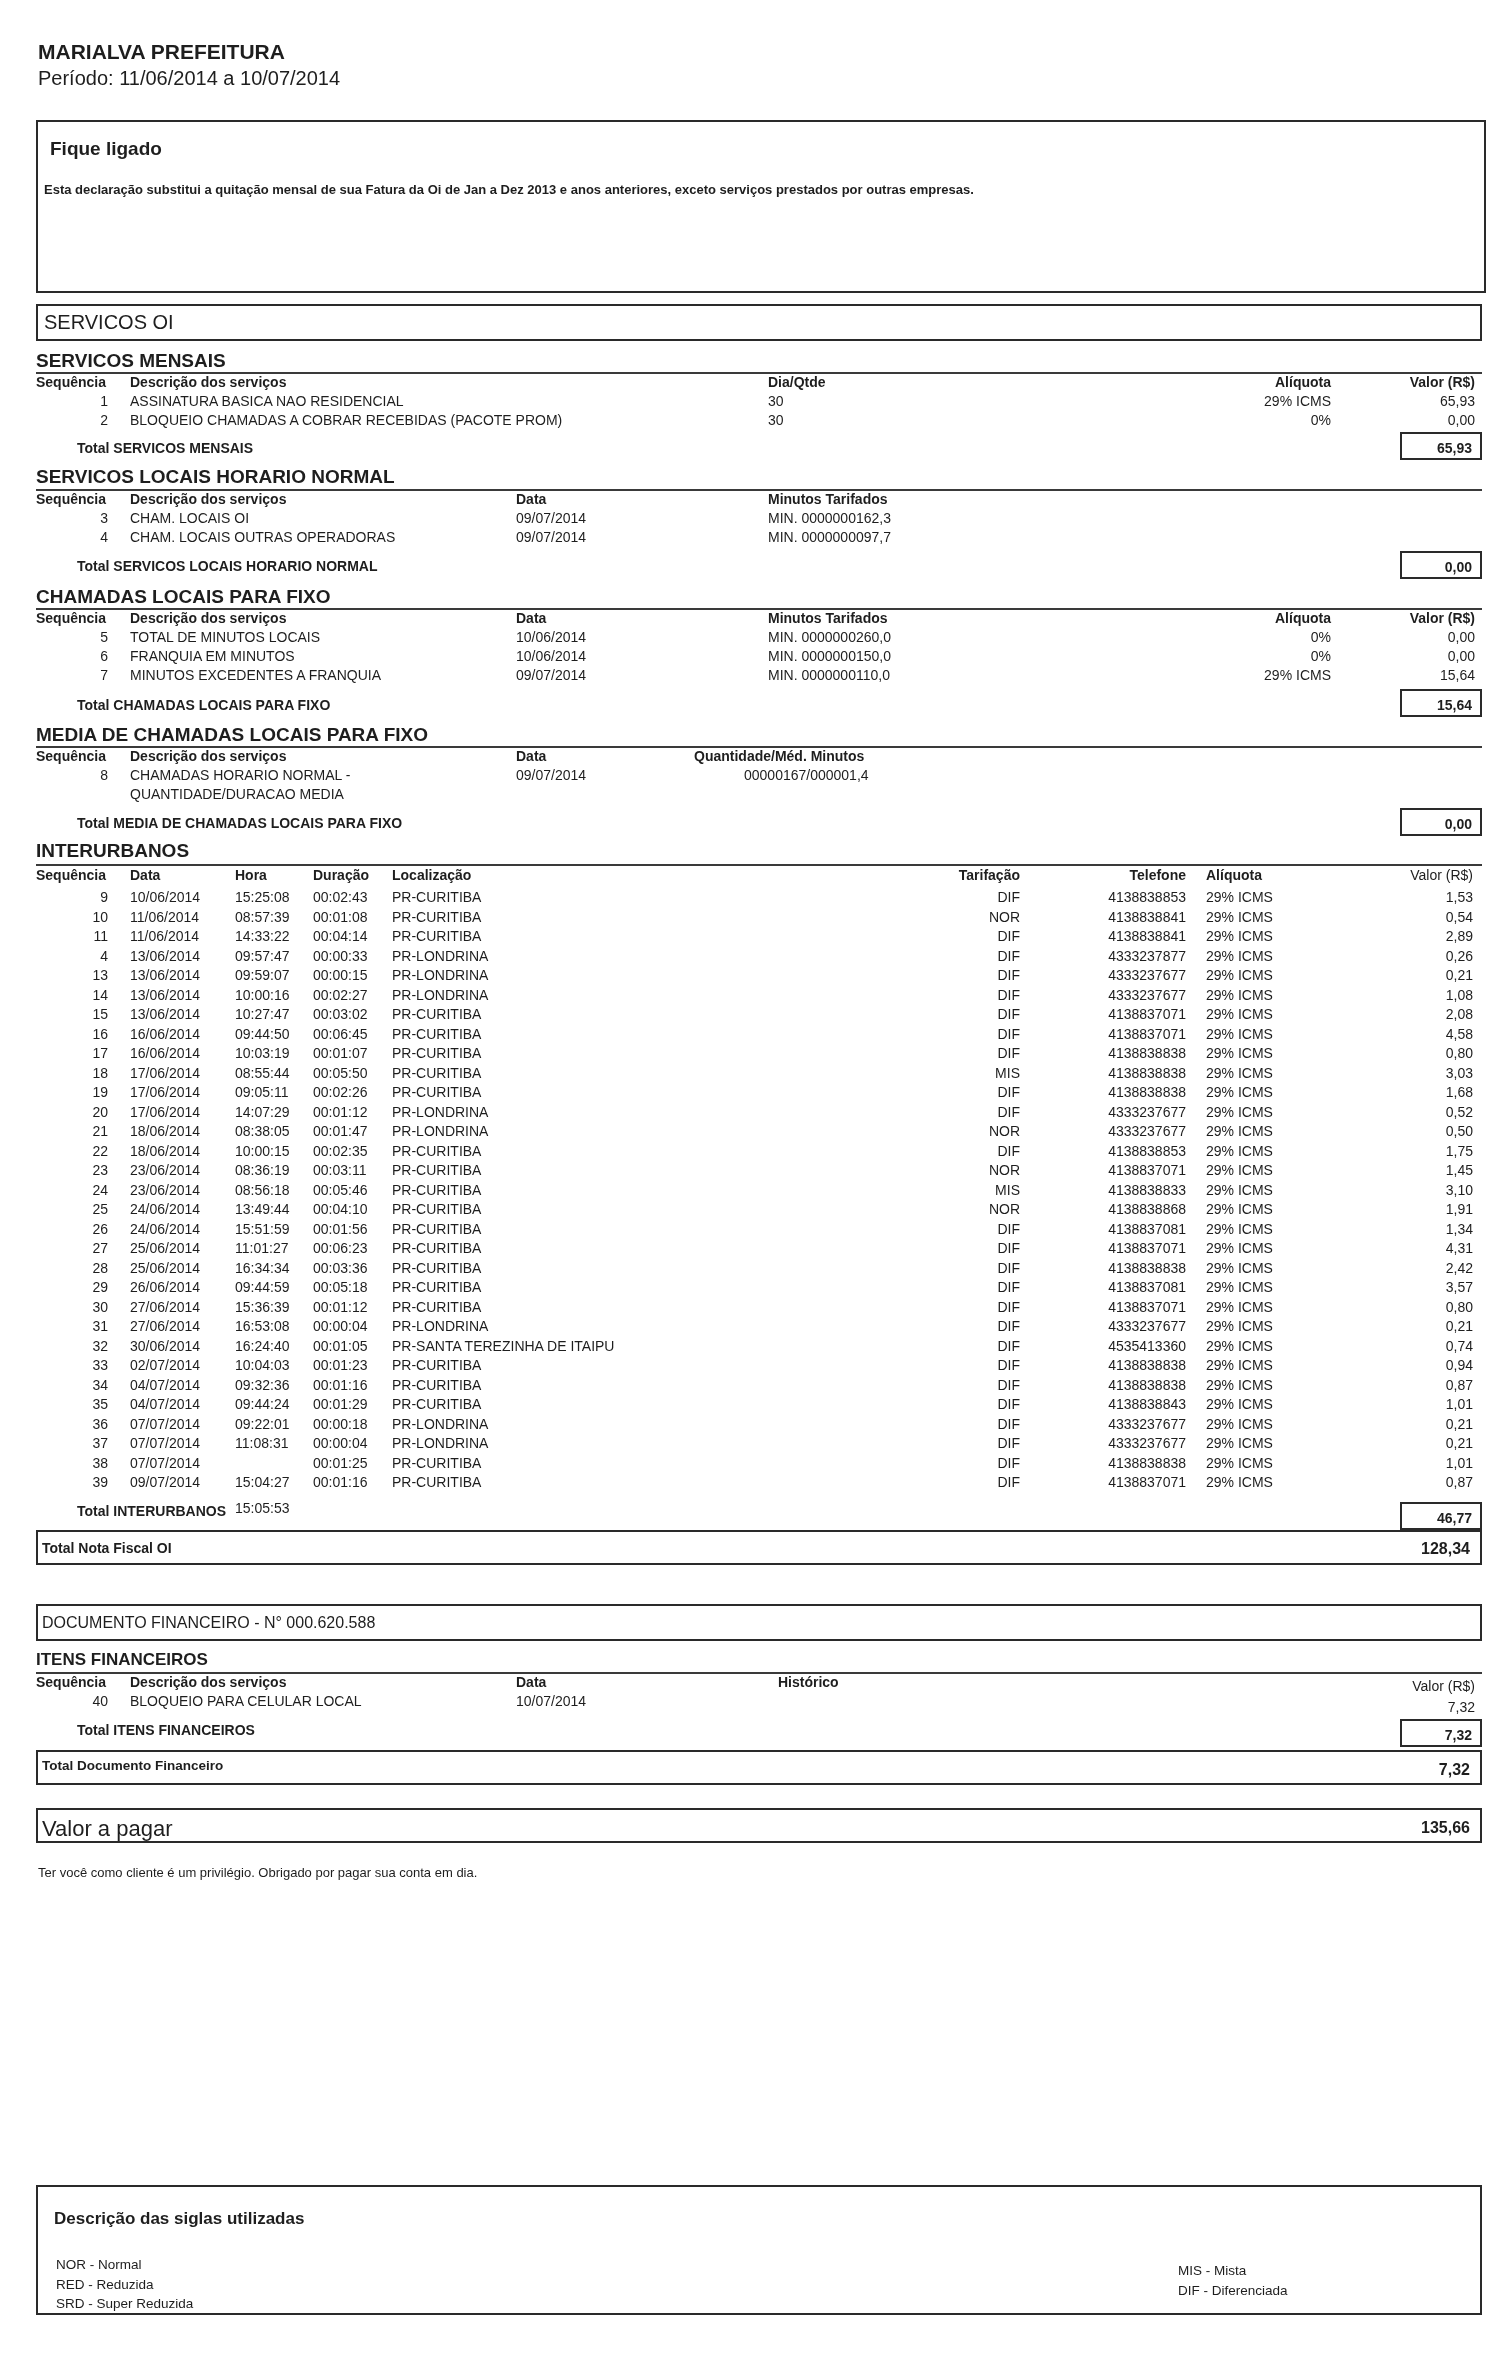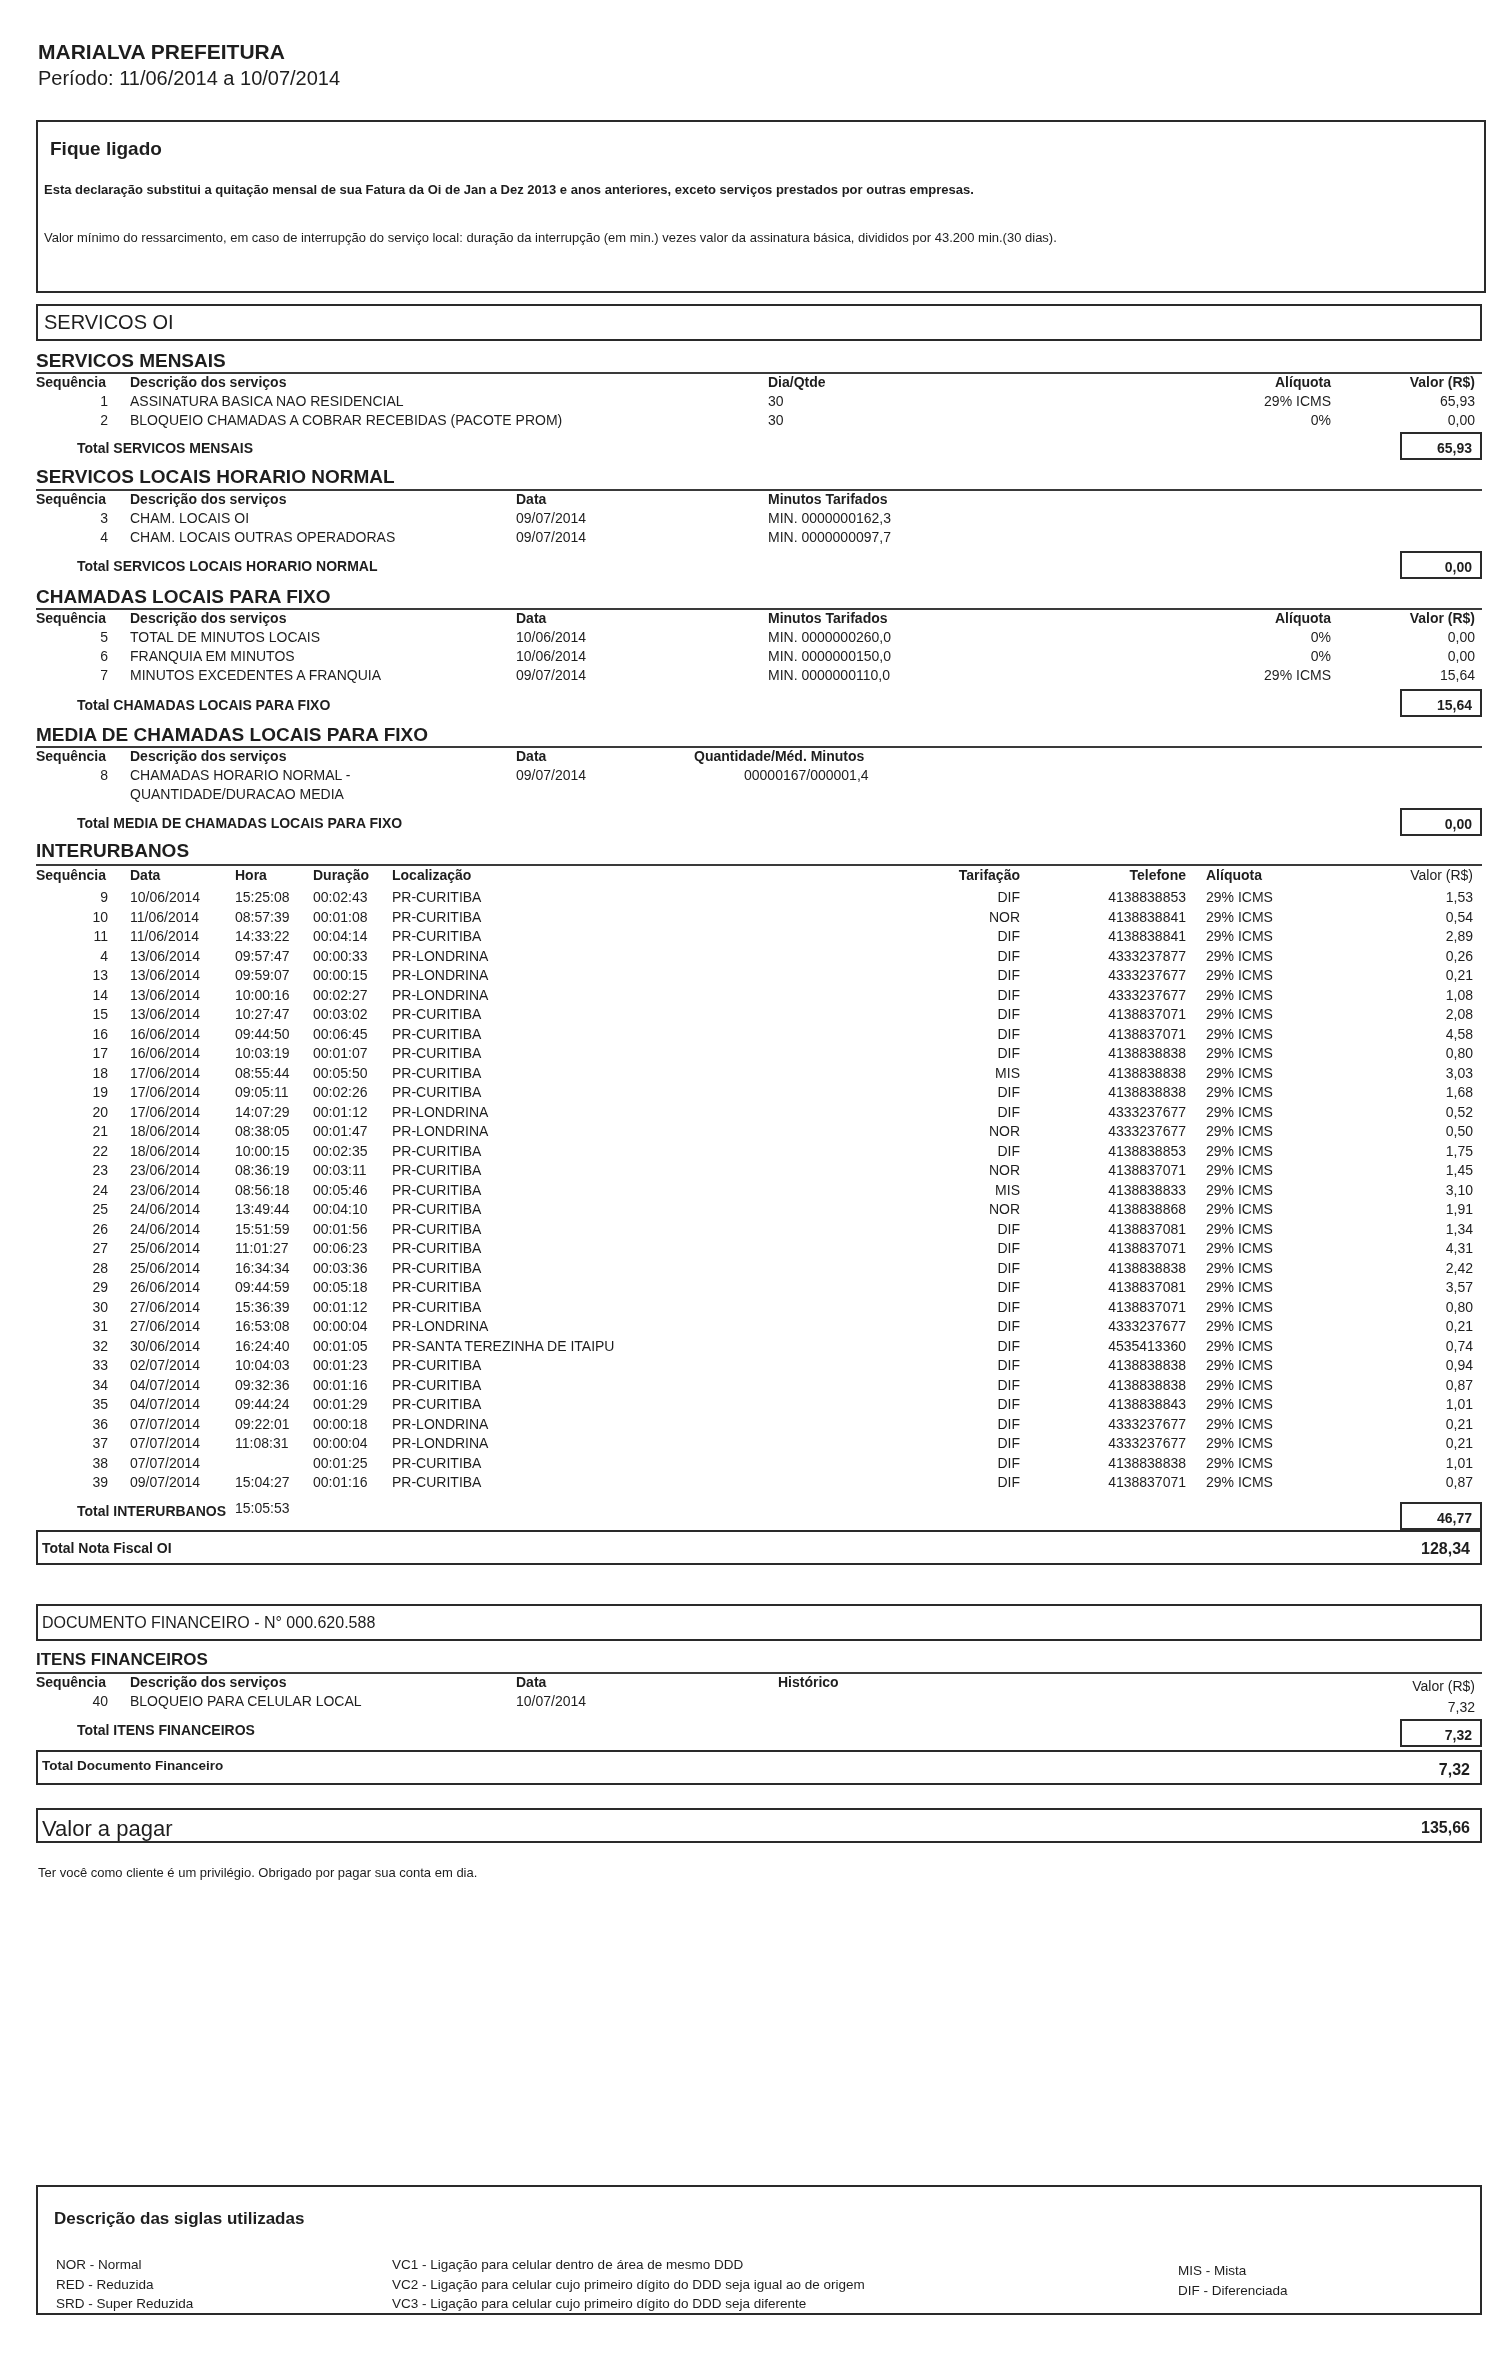--- a/index.html
+++ b/index.html
@@ -20,21 +20,20 @@
 </style>
 </head>
 <body>
 
 <div class="abs b" style="left:38px;top:40px;font-size:21px;">MARIALVA PREFEITURA</div>
 <div class="abs" style="left:38px;top:67px;font-size:20px;">Período: 11/06/2014 a 10/07/2014</div>
 
 <div class="box" style="left:36px;top:120px;width:1450px;height:173px;">
   <div class="abs b" style="left:12px;top:16px;font-size:19px;">Fique ligado</div>
   <div class="abs b" style="left:6px;top:60px;font-size:13px;">Esta declaração substitui a quitação mensal de sua Fatura da Oi de Jan a Dez 2013 e anos anteriores, exceto serviços prestados por outras empresas.</div>
-  <div class="abs" style="left:6px;top:108px;font-size:13px;">Valor mínimo do ressarcimento, em caso de interrupção do serviço local: duração da interrupção (em min.) vezes valor da assinatura básica, divididos por 43.200 min.(30 dias).</div>
 </div>
 
 <div class="box" style="left:36px;top:304px;width:1446px;height:37px;">
   <div class="abs" style="left:6px;top:5px;font-size:20px;">SERVICOS OI</div>
 </div>
 
 <div class="abs sec-title" style="left:36px;top:350px;">SERVICOS MENSAIS</div>
 <div class="hline" style="left:36px;top:372px;width:1446px;"></div>
 <div class="row" style="top:374px;">
   <span class="colhdr" style="left:36px;">Sequência</span>
@@ -537,22 +536,17 @@
 
 <div class="abs" style="left:38px;top:1865px;font-size:13px;">Ter você como cliente é um privilégio. Obrigado por pagar sua conta em dia.</div>
 
 <div class="box" style="left:36px;top:2185px;width:1446px;height:130px;">
   <div class="abs b" style="left:16px;top:22px;font-size:17px;">Descrição das siglas utilizadas</div>
   <div class="abs" style="left:18px;top:68px;font-size:13.5px;line-height:19.5px;">
     <div>NOR - Normal</div>
     <div>RED - Reduzida</div>
     <div>SRD - Super Reduzida</div>
   </div>
-  <div class="abs" style="left:354px;top:68px;font-size:13.5px;line-height:19.5px;">
-    <div>VC1 - Ligação para celular dentro de área de mesmo DDD</div>
-    <div>VC2 - Ligação para celular cujo primeiro dígito do DDD seja igual ao de origem</div>
-    <div>VC3 - Ligação para celular cujo primeiro dígito do DDD seja diferente</div>
-  </div>
   <div class="abs" style="left:1140px;top:74px;font-size:13.5px;line-height:19.5px;">
     <div>MIS - Mista</div>
     <div>DIF - Diferenciada</div>
   </div>
 </div>
 
 </body></html>

